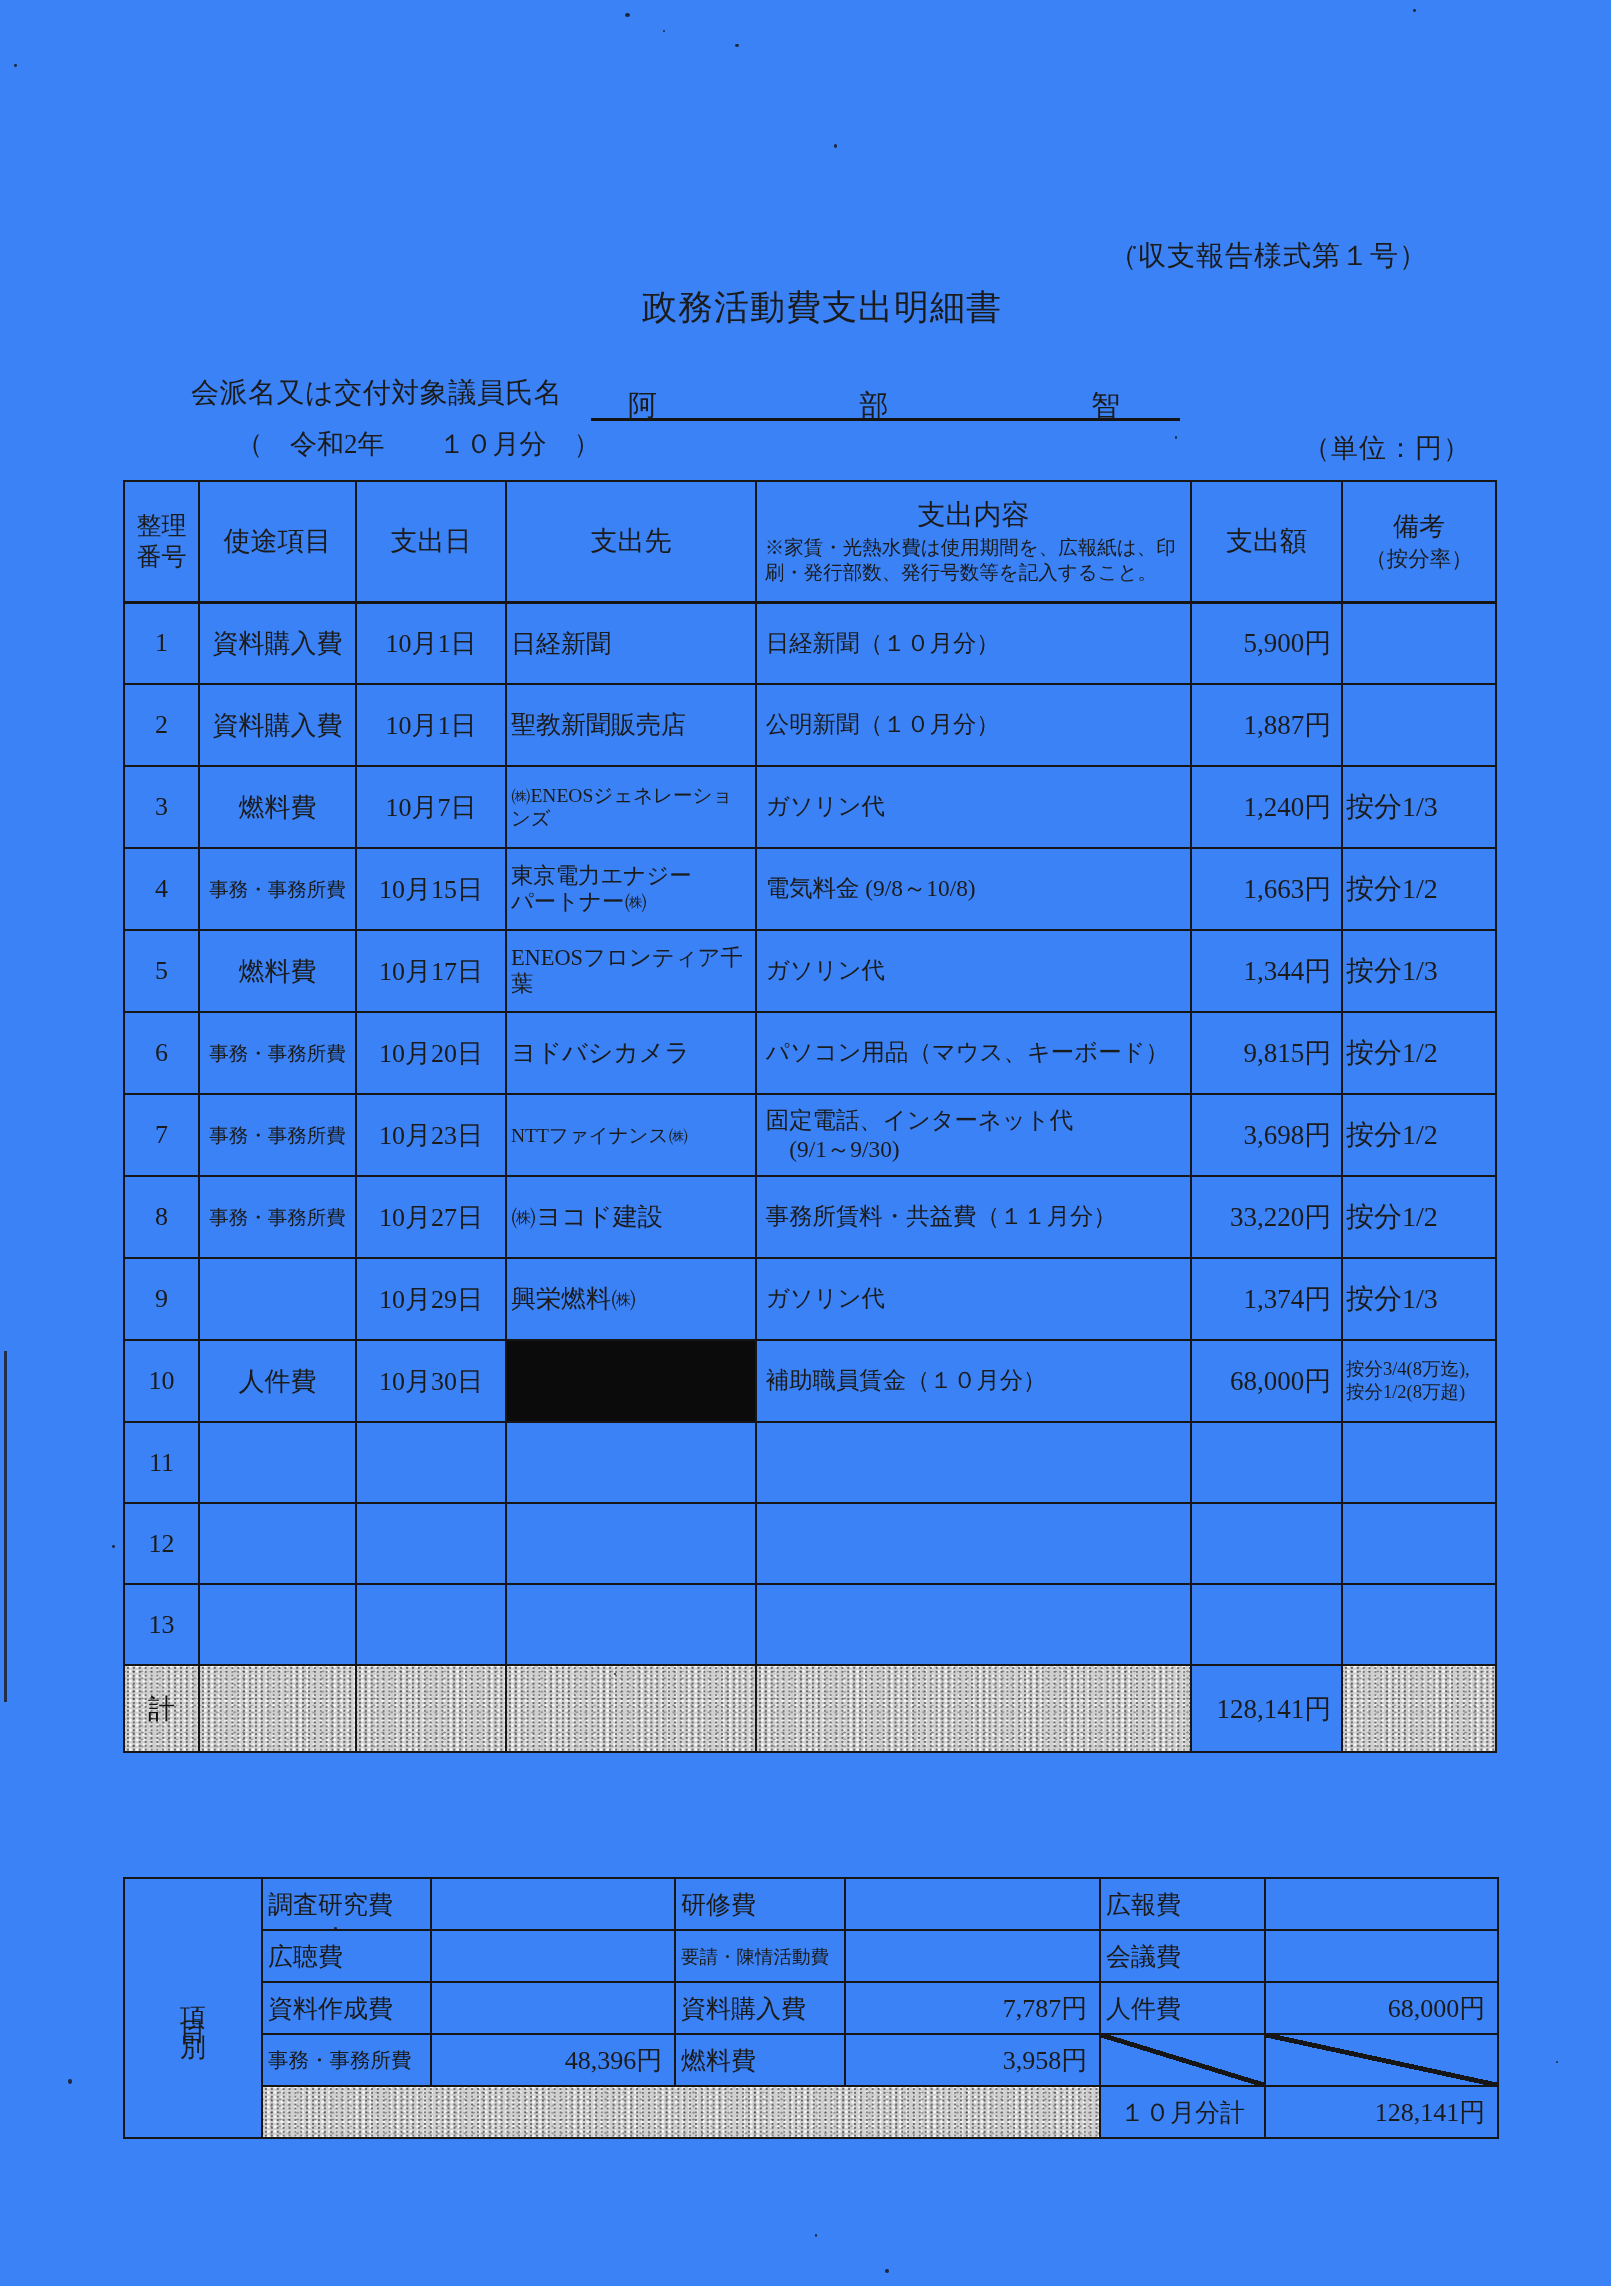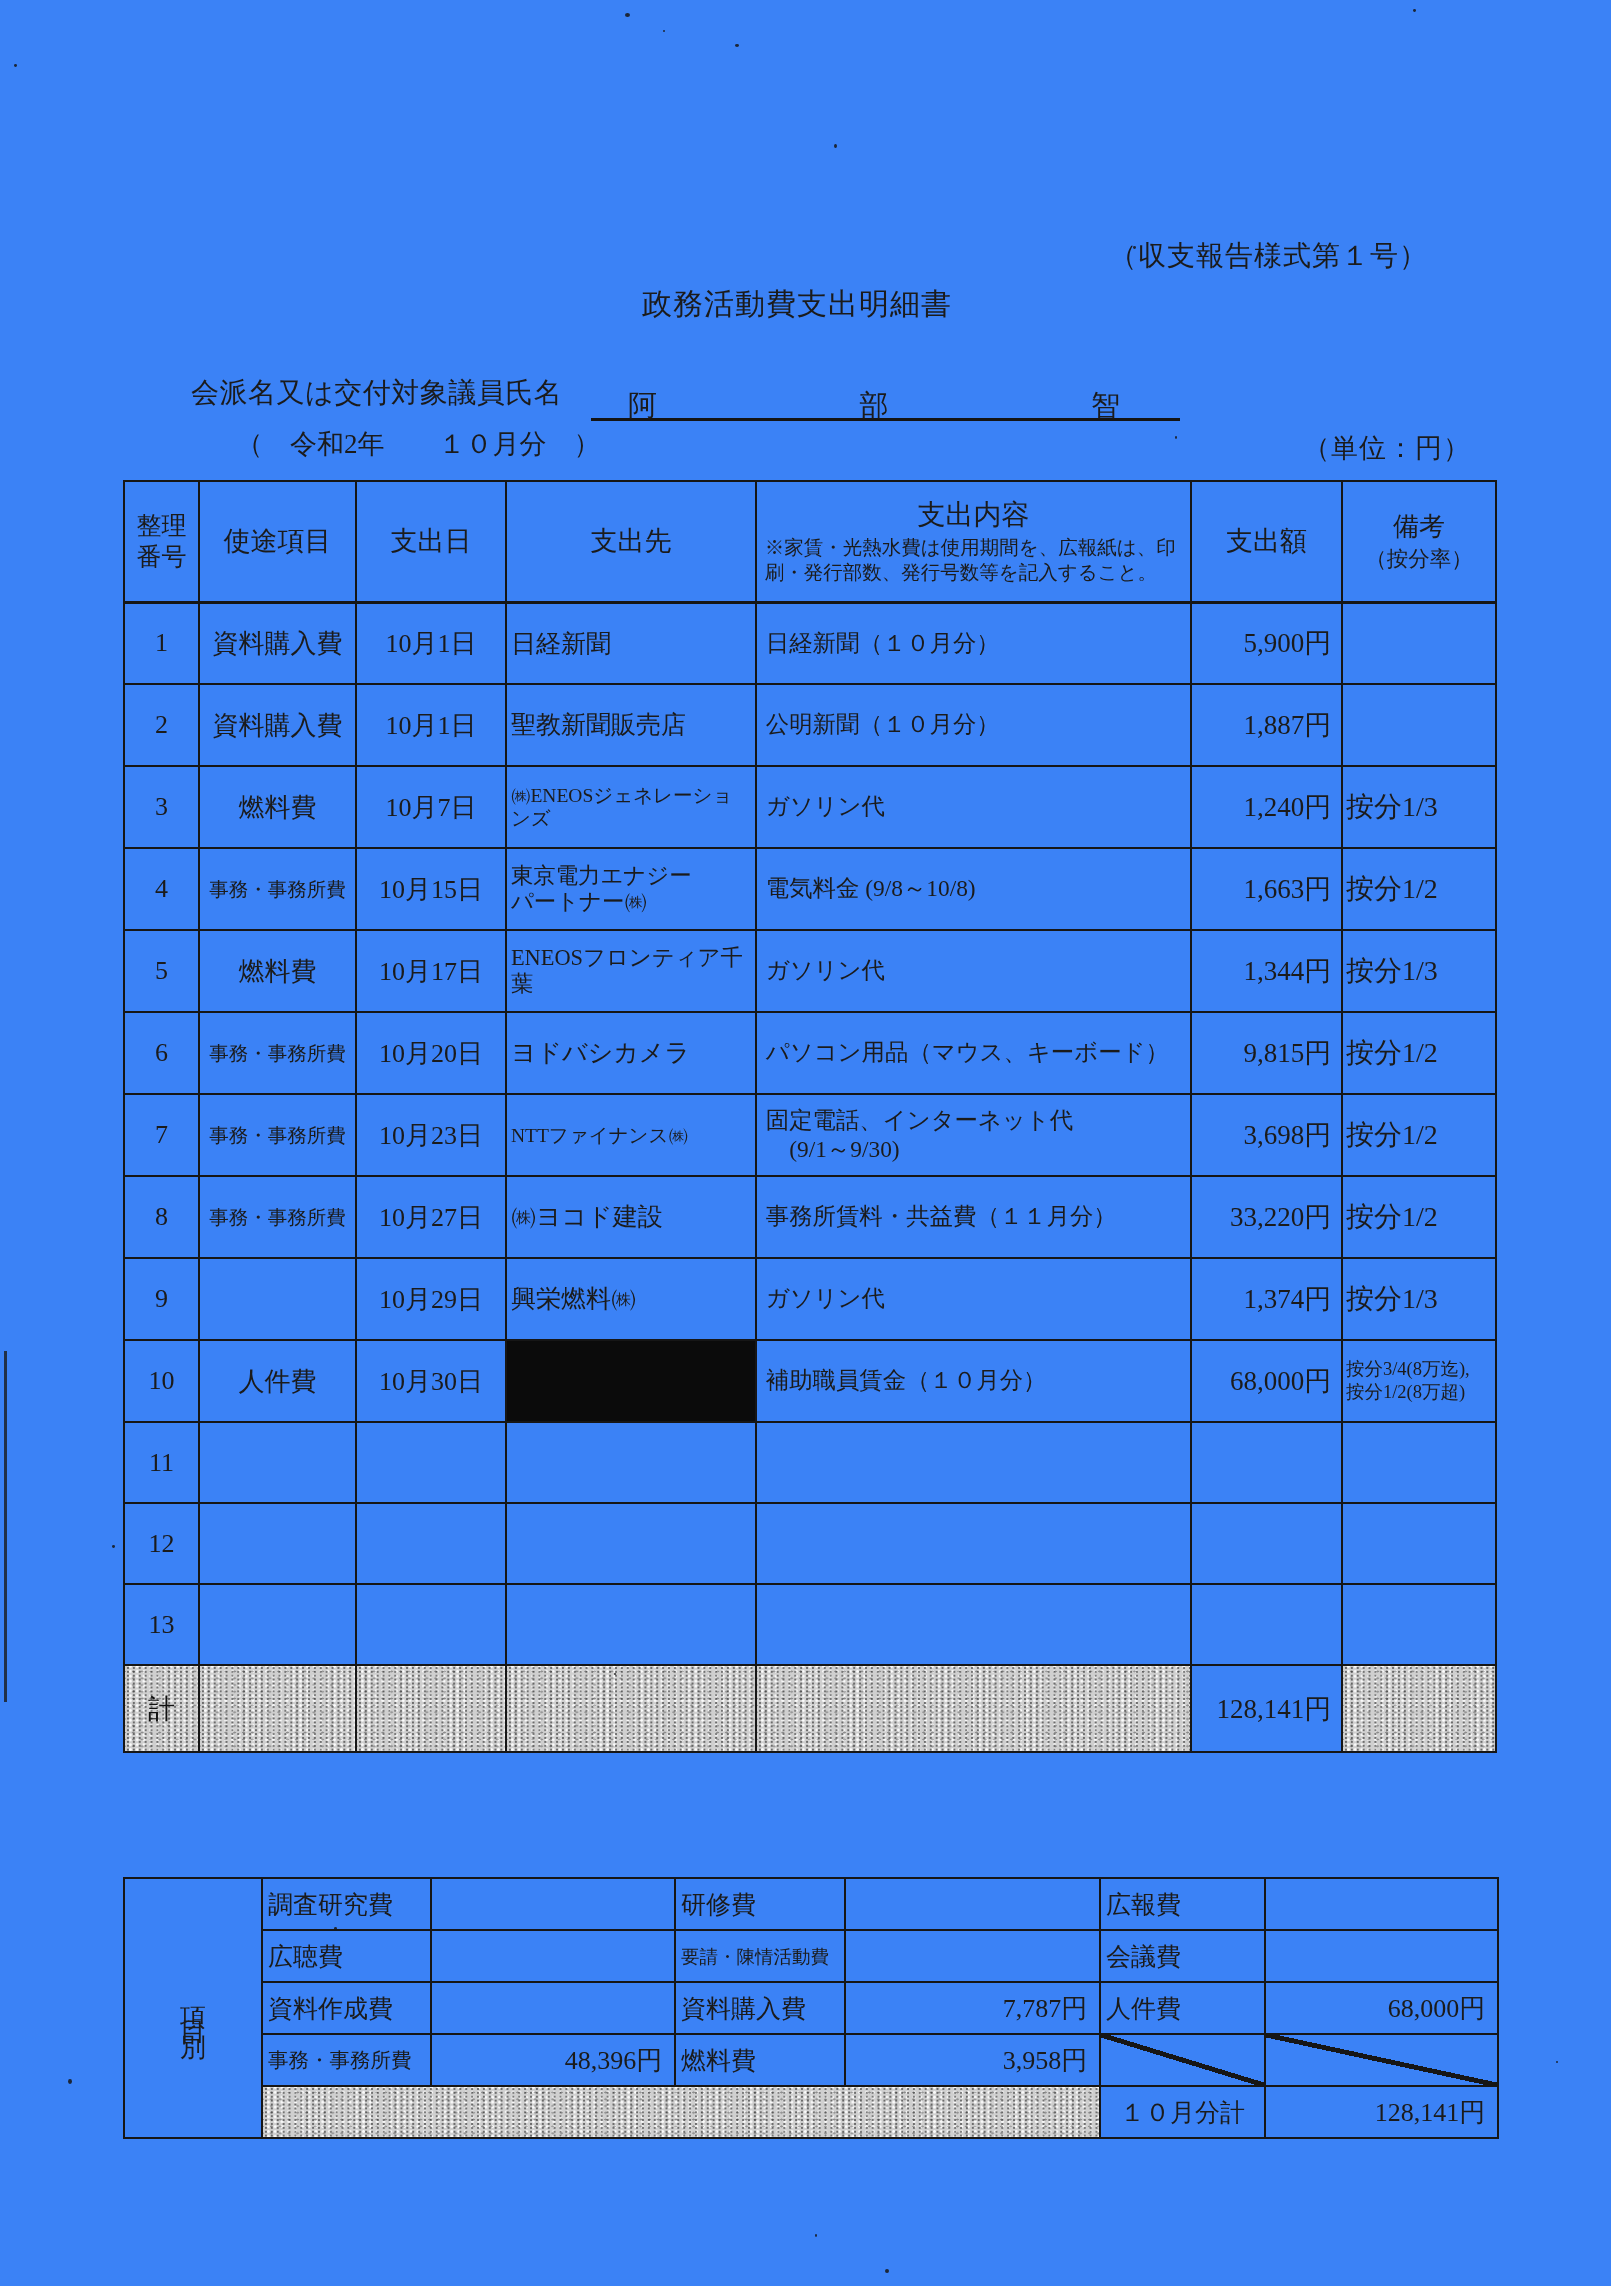--- a/index.html
+++ b/index.html
@@ -1,20 +1,20 @@
 <!DOCTYPE html>
 <html><head>
 <meta charset="utf-8">
 <style>
   html,body{margin:0;padding:0;background:#e8e8e8;}
   .page{position:relative;width:1611px;height:2287px;background:#3b82f6;overflow:hidden;
         font-family:"Liberation Serif","DejaVu Serif",serif;color:#1b1b1b;}
   .abs{position:absolute;}
   .form-label{left:1109px;top:237px;font-size:28px;letter-spacing:1px;}
-  .doc-title{left:642px;top:284px;font-size:30px;letter-spacing:1px;}
+  .doc-title{left:642px;top:284px;font-size:35px;letter-spacing:1px;}
   .name-label{left:191px;top:374px;font-size:28px;letter-spacing:0.5px;}
   .name-line{left:591px;top:386px;width:589px;height:35px;border-bottom:3.9px solid #141414;
              display:flex;justify-content:space-between;padding:0 60px 0 37px;box-sizing:border-box;
              font-size:29px;}
   .period{left:236px;top:426px;font-size:27px;}
   .unit{left:1303px;top:430px;font-size:27px;letter-spacing:1px;}
 
   table{border-collapse:collapse;table-layout:fixed;}
   td,th{border-left:2px solid #161616;border-right:2px solid #161616;
         border-top:2.9px solid #161616;border-bottom:2.9px solid #161616;

